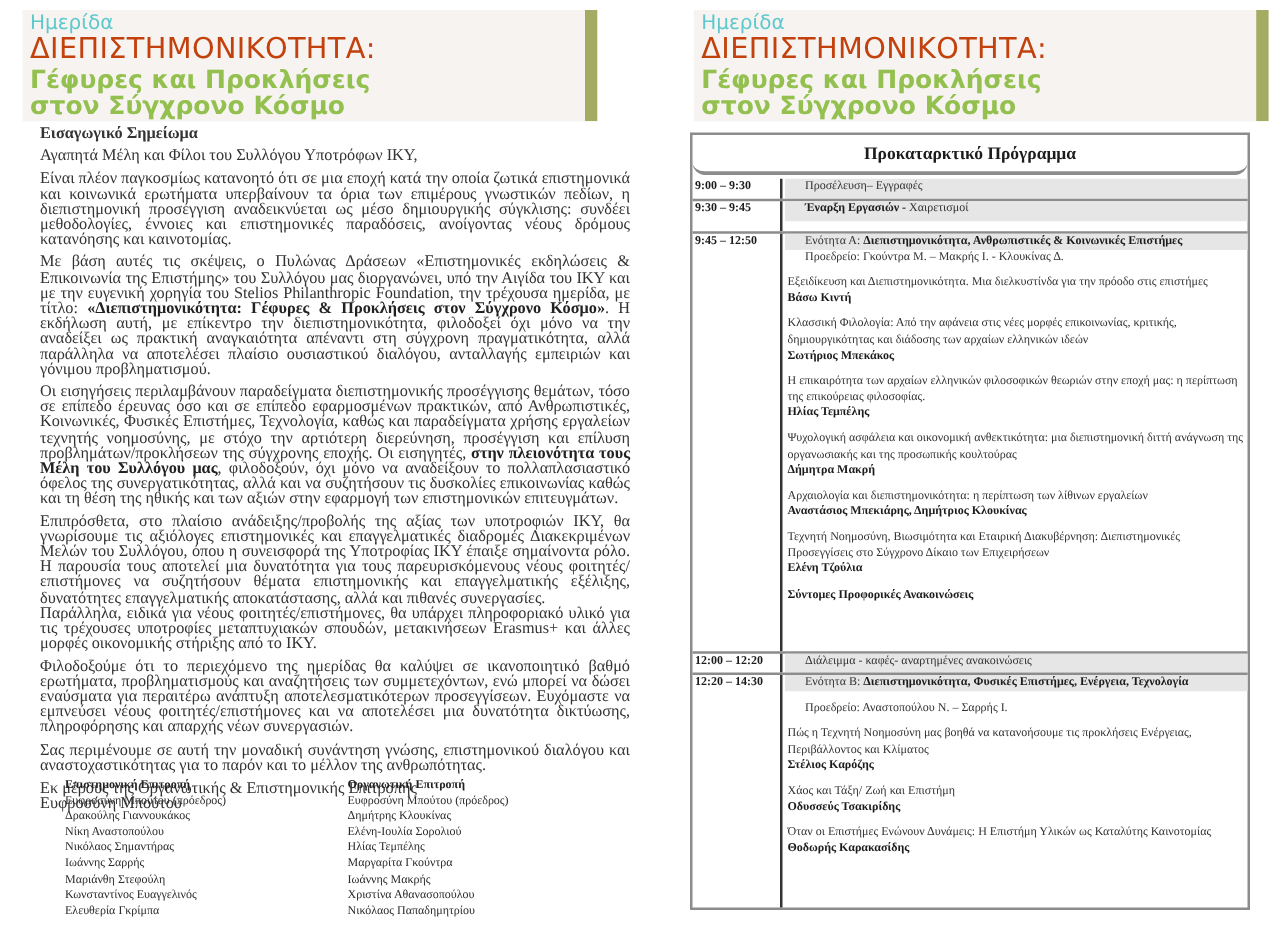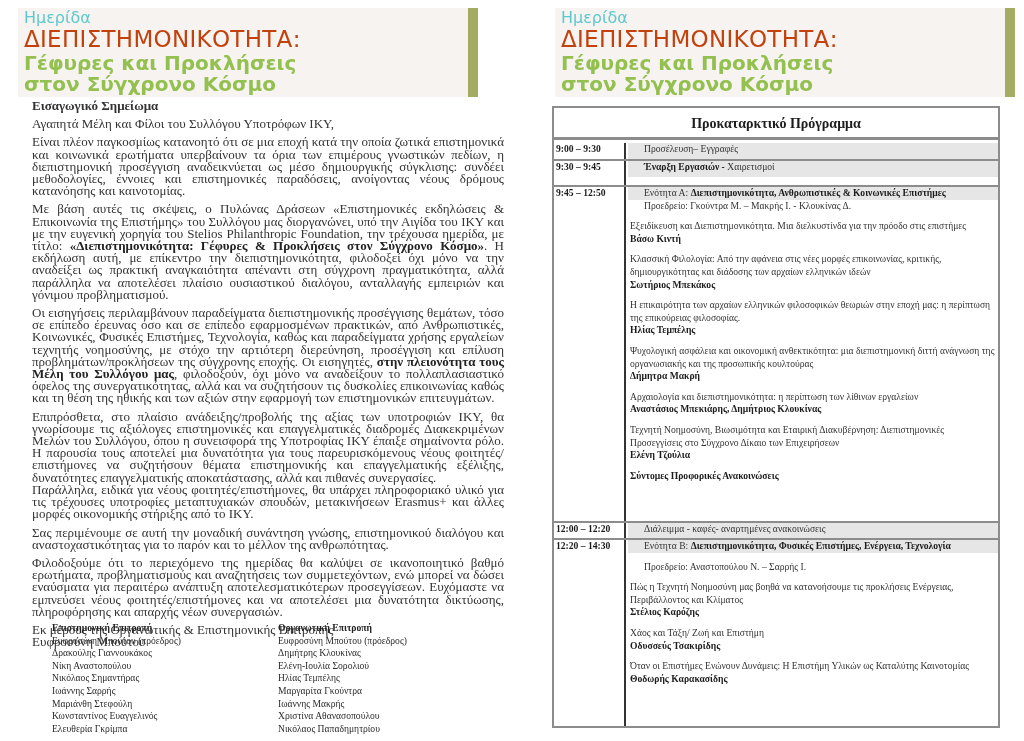--- a/index.html
+++ b/index.html
@@ -42,21 +42,21 @@
   #committee-org { left: 226px; font-family: Liberation Serif, serif; }
 
   
   .program {
     position: absolute; left: 552px; top: 106px; width: 448px; height: 622px;
     border: 2px solid #8c8c8c; background: #fff;
     font-size: 9.6px; line-height: 12.6px; color: #333;
   }
   .program .p-title {
     height: 32px; text-align: center; font-weight: bold; font-size: 14px; color: #1c1c1c;
-    line-height: 32px; border-bottom: 3px solid #8c8c8c;
+    line-height: 32px; border-bottom: 3px solid #8c8c8c; border-radius: 10px;
   }
   .row { position: absolute; left: 0; right: 0; }
   .row .time {
     position: absolute; left: 0; width: 72px; top: 0; bottom: 0;
     font-weight: bold; color: #1c1c1c; padding-left: 2px;
     border-right: 2px solid #333;
   }
   .row .content { position: absolute; left: 74px; right: 0; top: 0; bottom: 0; }
   .row .shade { background: #e6e6e6; }
   .row-sep { position: absolute; left: 0; right: 0; height: 2px; background: #8c8c8c; }
@@ -85,22 +85,22 @@
 </div>
 
 <div class="left-page">
   <div class="heading">Εισαγωγικό Σημείωμα</div>
   <p>Αγαπητά Μέλη και Φίλοι του Συλλόγου Υποτρόφων ΙΚΥ,</p>
   <p>Είναι πλέον παγκοσμίως κατανοητό ότι σε μια εποχή κατά την οποία ζωτικά επιστημονικά και κοινωνικά ερωτήματα υπερβαίνουν τα όρια των επιμέρους γνωστικών πεδίων, η διεπιστημονική προσέγγιση αναδεικνύεται ως μέσο δημιουργικής σύγκλισης: συνδέει μεθοδολογίες, έννοιες και επιστημονικές παραδόσεις, ανοίγοντας νέους δρόμους κατανόησης και καινοτομίας.</p>
   <p><span>Με βάση αυτές τις σκέψεις, ο Πυλώνας Δράσεων «Επιστημονικές εκδηλώσεις &amp; Επικοινωνία της Επιστήμης» του Συλλόγου μας διοργανώνει, υπό την Αιγίδα του ΙΚΥ και με την ευγενική χορηγία του Stelios Philanthropic Foundation, την τρέχουσα ημερίδα, με τίτλο: </span><b>«Διεπιστημονικότητα: Γέφυρες &amp; Προκλήσεις στον Σύγχρονο Κόσμο»</b><span>. Η εκδήλωση αυτή, με επίκεντρο την διεπιστημονικότητα, φιλοδοξεί όχι μόνο να την αναδείξει ως πρακτική αναγκαιότητα απέναντι στη σύγχρονη πραγματικότητα, αλλά παράλληλα να αποτελέσει πλαίσιο ουσιαστικού διαλόγου, ανταλλαγής εμπειριών και γόνιμου προβληματισμού.</span></p>
   <p><span>Οι εισηγήσεις περιλαμβάνουν παραδείγματα διεπιστημονικής προσέγγισης θεμάτων, τόσο σε επίπεδο έρευνας όσο και σε επίπεδο εφαρμοσμένων πρακτικών, από Ανθρωπιστικές, Κοινωνικές, Φυσικές Επιστήμες, Τεχνολογία, καθώς και παραδείγματα χρήσης εργαλείων τεχνητής νοημοσύνης, με στόχο την αρτιότερη διερεύνηση, προσέγγιση και επίλυση προβλημάτων/προκλήσεων της σύγχρονης εποχής. Οι εισηγητές, </span><b>στην πλειονότητα τους Μέλη του Συλλόγου μας</b><span>, φιλοδοξούν, όχι μόνο να αναδείξουν το πολλαπλασιαστικό όφελος της συνεργατικότητας, αλλά και να συζητήσουν τις δυσκολίες επικοινωνίας καθώς και τη θέση της ηθικής και των αξιών στην εφαρμογή των επιστημονικών επιτευγμάτων.</span></p>
   <p style="margin-bottom:0"><span>Επιπρόσθετα, στο πλαίσιο ανάδειξης/προβολής της αξίας των υποτροφιών ΙΚΥ, θα γνωρίσουμε τις αξιόλογες επιστημονικές και επαγγελματικές διαδρομές Διακεκριμένων Μελών του Συλλόγου, όπου η συνεισφορά της Υποτροφίας ΙΚΥ έπαιξε σημαίνοντα ρόλο.  Η παρουσία τους αποτελεί μια δυνατότητα για τους παρευρισκόμενους νέους φοιτητές/επιστήμονες να συζητήσουν θέματα επιστημονικής και επαγγελματικής εξέλιξης, δυνατότητες επαγγελματικής αποκατάστασης, αλλά και πιθανές συνεργασίες.</span></p>
   <p>Παράλληλα, ειδικά για νέους φοιτητές/επιστήμονες, θα υπάρχει πληροφοριακό υλικό για τις τρέχουσες υποτροφίες μεταπτυχιακών σπουδών, μετακινήσεων Erasmus+ και άλλες μορφές οικονομικής στήριξης από το ΙΚΥ.</p>
+  <p>Φιλοδοξούμε ότι το περιεχόμενο της ημερίδας θα καλύψει σε ικανοποιητικό βαθμό ερωτήματα, προβληματισμούς και αναζητήσεις των συμμετεχόντων, ενώ μπορεί να δώσει εναύσματα για περαιτέρω ανάπτυξη αποτελεσματικότερων προσεγγίσεων. Ευχόμαστε να εμπνεύσει νέους φοιτητές/επιστήμονες και να αποτελέσει μια δυνατότητα δικτύωσης, πληροφόρησης και απαρχής νέων συνεργασιών.</p>
   <p>Σας περιμένουμε σε αυτή την μοναδική συνάντηση γνώσης, επιστημονικού διαλόγου και αναστοχαστικότητας για το παρόν και το μέλλον της ανθρωπότητας.</p>
-  <p>Φιλοδοξούμε ότι το περιεχόμενο της ημερίδας θα καλύψει σε ικανοποιητικό βαθμό ερωτήματα, προβληματισμούς και αναζητήσεις των συμμετεχόντων, ενώ μπορεί να δώσει εναύσματα για περαιτέρω ανάπτυξη αποτελεσματικότερων προσεγγίσεων. Ευχόμαστε να εμπνεύσει νέους φοιτητές/επιστήμονες και να αποτελέσει μια δυνατότητα δικτύωσης, πληροφόρησης και απαρχής νέων συνεργασιών.</p>
   <div class="sign">
     <div>Εκ μέρους της Οργανωτικής &amp; Επιστημονικής Επιτροπής</div>
     <div>Ευφροσύνη Μπούτου</div>
   </div>
 </div>
 
 <div class="committees">
   <div class="committee" id="committee-sci">
     <div class="c-title">Επιστημονική Επιτροπή</div>
     <div>Ευφροσύνη Μπούτου (πρόεδρος)</div>

